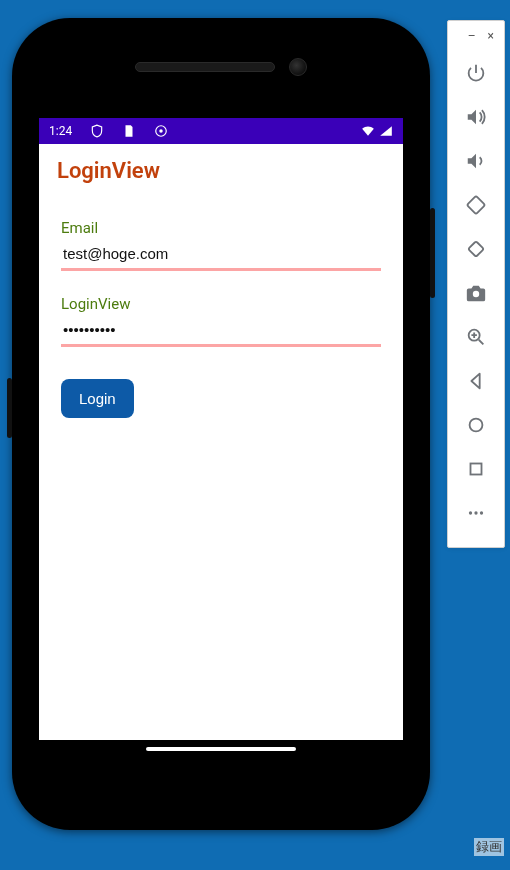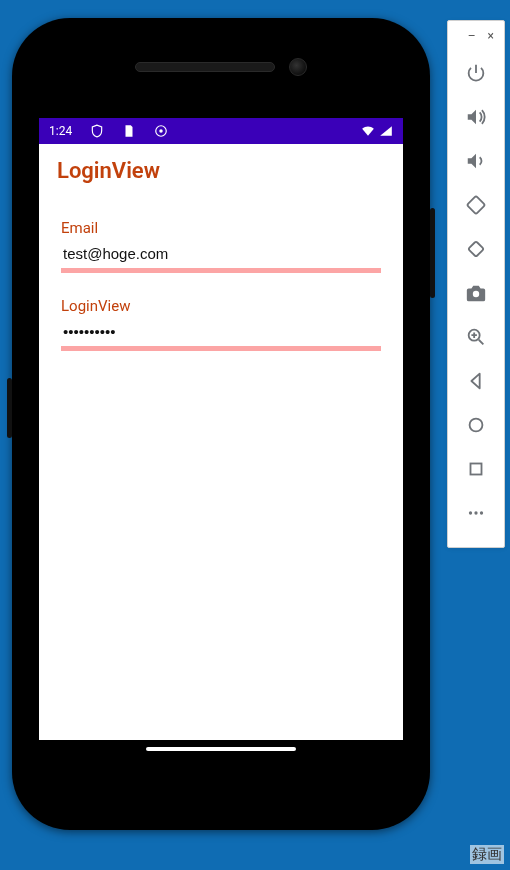--- a/index.html
+++ b/index.html
@@ -117,27 +117,27 @@
       font-size: 22px;
       font-weight: 600;
       color: #c2410c;
     }
 
     .content {
       padding: 18px 22px;
     }
     .field-label {
       font-size: 15px;
-      color: #c2410c;
+      color: #4d7c0f;
       margin-top: 6px;
     }
     .field-input {
       width: 100%;
       border: none;
-      border-bottom: 5px solid #fca5a5;
+      border-bottom: 3px solid #fca5a5;
       padding: 8px 2px 6px 2px;
       font-size: 15px;
       color: #111;
       outline: none;
       margin-bottom: 18px;
       background: transparent;
     }
     .login-btn {
       margin-top: 14px;
       background: #0d5aa7;
@@ -162,23 +162,23 @@
     }
     .nav-pill {
       width: 150px;
       height: 4px;
       background: #fff;
       border-radius: 3px;
     }
 
     .recording-tag {
       position: absolute;
-      bottom: 6px;
+      bottom: 14px;
       right: 6px;
-      font-size: 15px;
+      font-size: 13px;
       color: #333;
       background: rgba(255,255,255,0.6);
       padding: 0 2px;
     }
   </style>
 </head>
 <body>
 
 <div class="emu-toolbar">
   <div class="emu-titlebar">
@@ -296,20 +296,21 @@
 
     <div class="appbar">LoginView</div>
 
     <div class="content">
       <div class="field-label">Email</div>
       <input class="field-input" value="test@hoge.com" style="">
 
       <div class="field-label">LoginView</div>
       <input class="field-input" type="password" value="password12" style="">
 
+      <button class="login-btn">Login</button>
     </div>
 
     <div class="android-navbar">
       <div class="nav-pill"></div>
     </div>
   </div>
 </div>
 
 <div class="recording-tag">録画</div>
 

